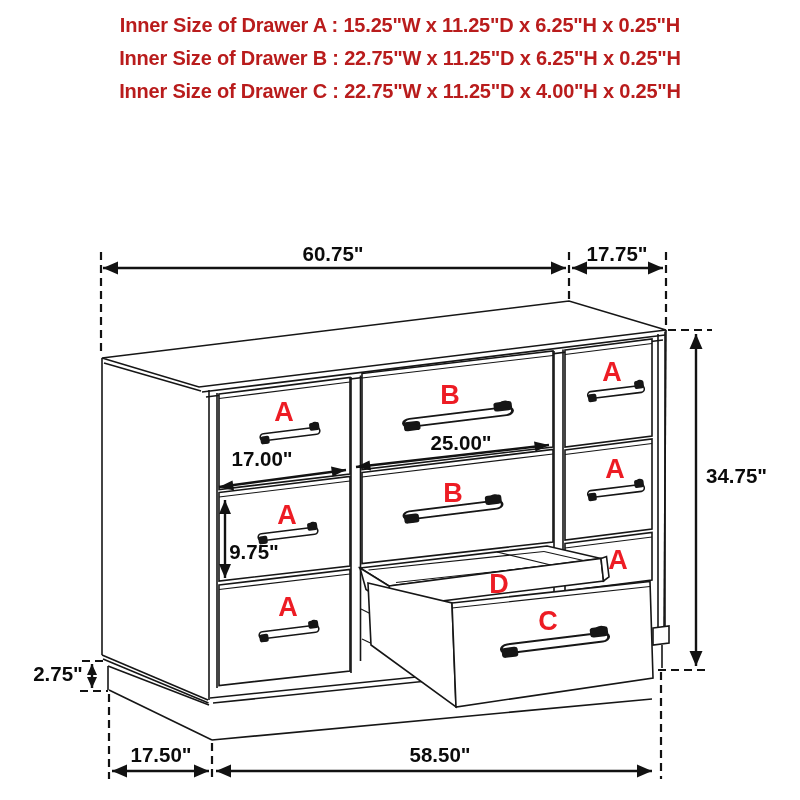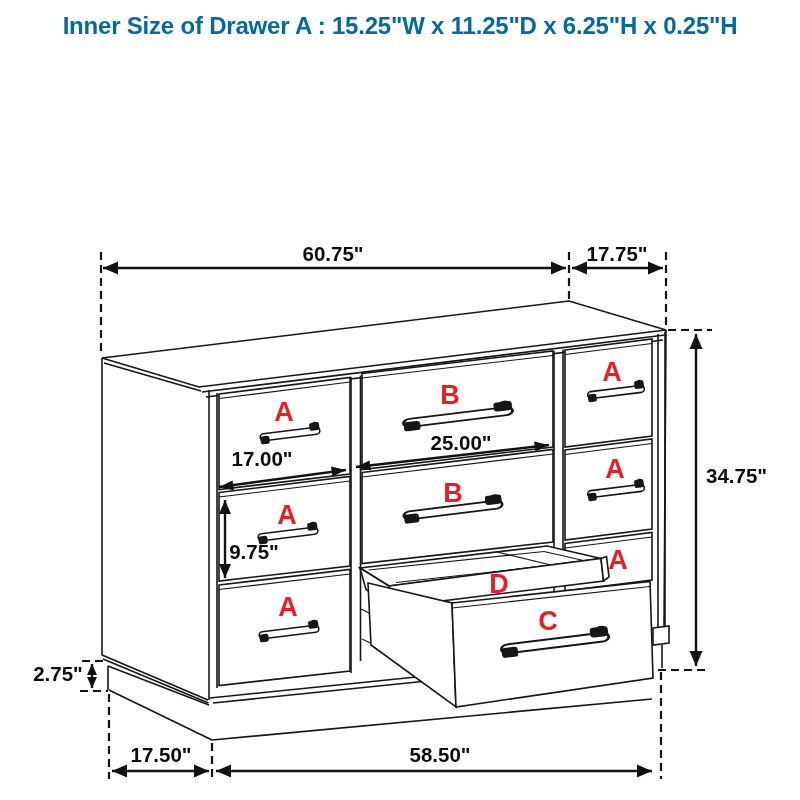--- a/index.html
+++ b/index.html
@@ -1,37 +1,39 @@
 <!DOCTYPE html>
 <html><head>
 <meta charset="utf-8">
 <style>
   html,body{margin:0;padding:0;background:#fff;}
   .page{position:relative;width:800px;height:800px;background:#fff;overflow:hidden;
         font-family:"Liberation Sans", sans-serif;}
   .header{position:absolute;top:9px;left:0;width:800px;text-align:center;}
-  .spec-line{font-weight:bold;font-size:24px;line-height:33px;color:#0369a1;letter-spacing:-0.2px;white-space:pre;}
+  .spec-line{font-weight:bold;font-size:20px;line-height:33px;color:#b91c1c;letter-spacing:-0.2px;white-space:pre;}
   svg.drawing{position:absolute;left:0;top:0;width:800px;height:800px;}
   .ln{stroke:#161616;stroke-width:1.6;fill:none;}
   .thin{stroke:#161616;stroke-width:1.1;fill:none;}
   .fillw{fill:#ffffff;stroke:#161616;stroke-width:1.6;}
   .dash{stroke:#121212;stroke-width:2.2;stroke-dasharray:8 5;fill:none;}
   .dim{stroke:#121212;stroke-width:2.4;fill:none;}
   .arr{fill:#121212;stroke:none;}
   .dimtext{font-family:"Liberation Sans", sans-serif;font-weight:bold;font-size:20.5px;fill:#0b0b0b;}
   .mid{text-anchor:middle;}
   .letter{font-family:"Liberation Sans", sans-serif;font-weight:bold;font-size:27px;text-anchor:middle;}
 </style>
 </head>
 <body>
 
 <div class="page">
 
   <div class="header">
     <div class="spec-line">Inner Size of Drawer A : 15.25"W x 11.25"D x 6.25"H x 0.25"H</div>
+    <div class="spec-line">Inner Size of Drawer B : 22.75"W x 11.25"D x 6.25"H x 0.25"H</div>
+    <div class="spec-line">Inner Size of Drawer C : 22.75"W x 11.25"D x 4.00"H x 0.25"H</div>
   </div>
 
   <svg class="drawing" viewBox="0 0 800 800">
     <defs>
       <g id="handleShape">
         <rect x="-30" y="-3.5" width="60" height="7" rx="3.5" fill="#fff" stroke="#161616" stroke-width="1.6"></rect>
         <rect x="-30" y="-1" width="9" height="8" rx="2" fill="#161616"></rect>
         <rect x="20" y="-8.5" width="10" height="8" rx="2" fill="#161616"></rect>
         <circle cx="-25" cy="4" r="2.5" fill="#161616"></circle>
         <circle cx="26" cy="-6" r="3.2" fill="#161616"></circle>

